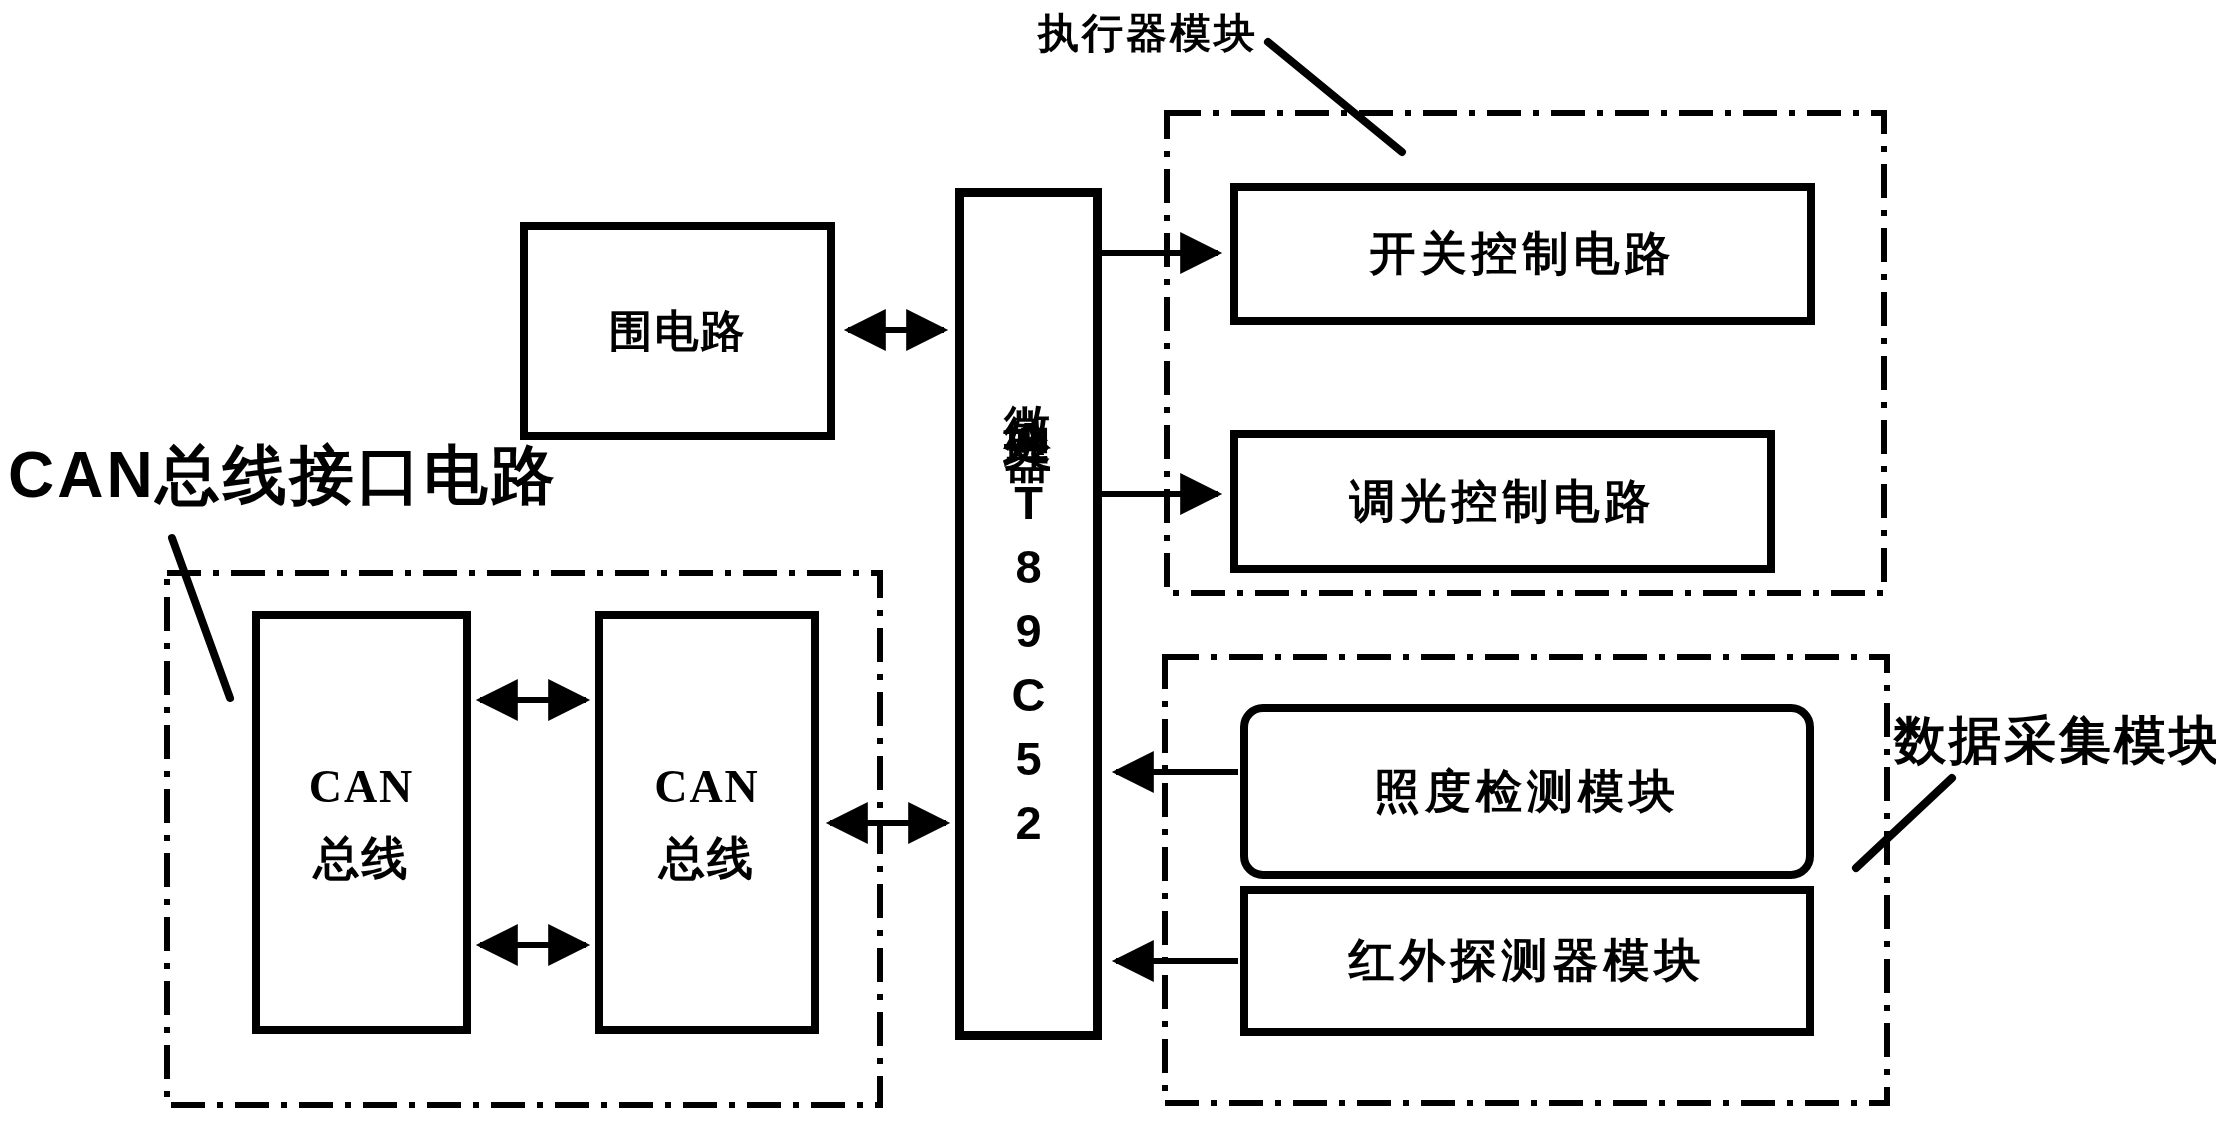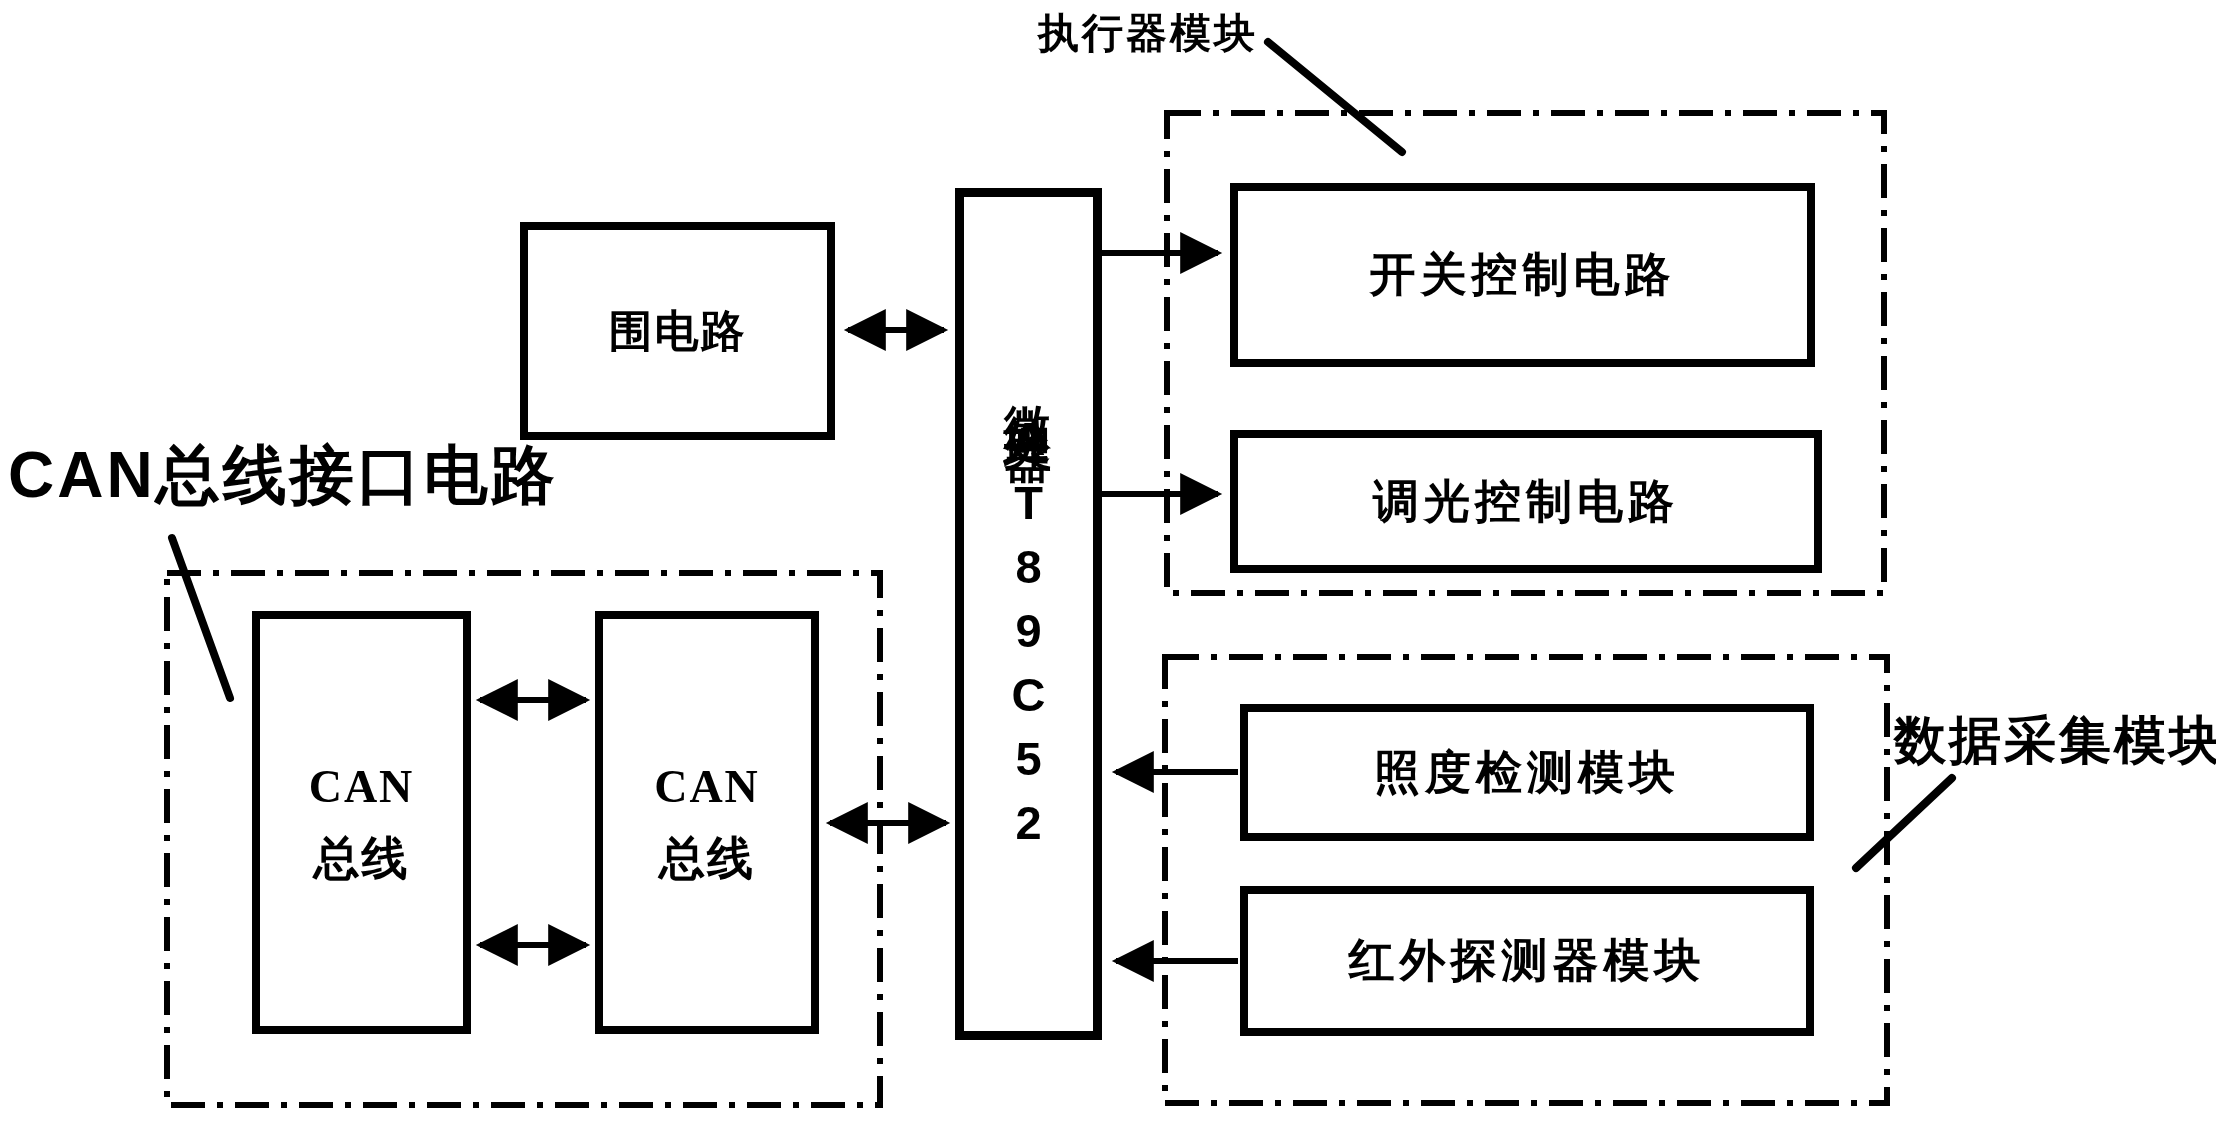--- a/index.html
+++ b/index.html
@@ -82,29 +82,29 @@
   <div class="floating-label lbl-daq">数据采集模块</div>
 
   <div class="box peripheral" style="left:520px;top:222px;width:315px;height:218px;">
     <div>围电路</div>
   </div>
 
   <div class="box mcu" style="left:955px;top:188px;width:147px;height:852px;">
     <div class="mcu-text">微处理器AT89C52</div>
   </div>
 
-  <div class="box single" style="left:1230px;top:183px;width:585px;height:184px;">
+  <div class="box single" style="left:1230px;top:183px;width:585px;height:142px;">
     <div>开关控制电路</div>
   </div>
 
-  <div class="box single" style="left:1230px;top:430px;width:592px;height:143px;">
+  <div class="box single" style="left:1230px;top:430px;width:545px;height:143px;">
     <div>调光控制电路</div>
   </div>
 
-  <div class="box single" style="left:1240px;top:704px;width:574px;height:137px;">
+  <div class="box single" style="left:1240px;top:704px;width:574px;height:175px;border-radius:23px;">
     <div>照度检测模块</div>
   </div>
 
   <div class="box single" style="left:1240px;top:886px;width:574px;height:150px;">
     <div>红外探测器模块</div>
   </div>
 
   <div class="box multi" style="left:252px;top:611px;width:219px;height:423px;">
     <div>CAN</div>
     <div>总线</div>

